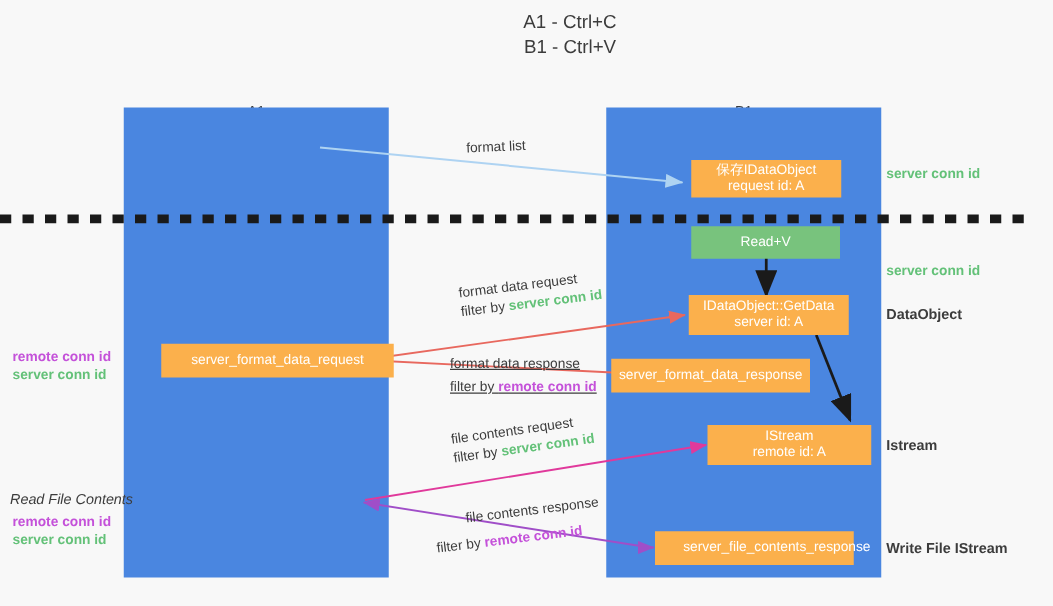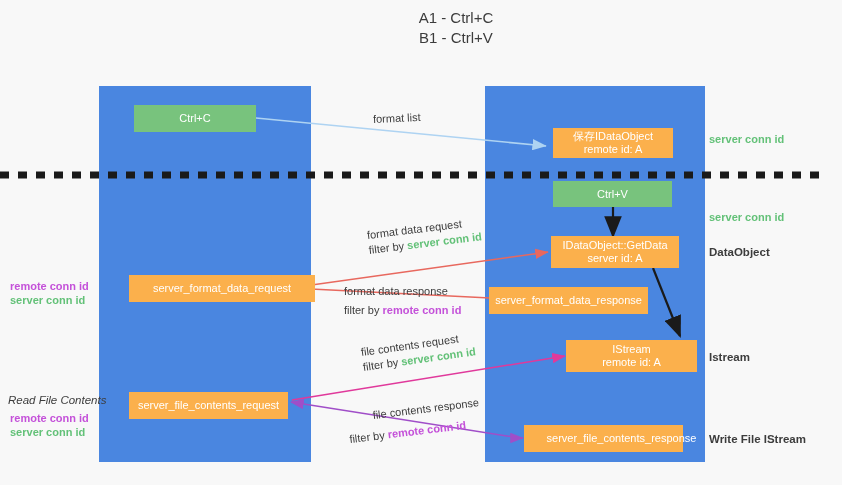--- a/index.html
+++ b/index.html
@@ -79,38 +79,36 @@
     <line x1="292" y1="400" x2="565" y2="356" stroke="#e0399b" stroke-width="1.5" marker-end="url(#ah-mag)"></line>
 
     <line x1="520" y1="438" x2="291" y2="402" stroke="#a04ec8" stroke-width="1.5" marker-end="url(#ah-pur)"></line>
     <line x1="520" y1="438" x2="523" y2="438" stroke="#a04ec8" stroke-width="1.5" marker-end="url(#ah-pur)"></line>
   </svg>
 
   <svg class="layer">
     <line x1="0" y1="175" x2="824" y2="175" stroke="#1a1a1a" stroke-width="7" stroke-dasharray="9 9"></line>
   </svg>
 
-  <div class="nodebox green" style="left:134px;top:105px;width:122px;height:27px;">Ctrl+C</div>
 
   <div class="nodebox orange" style="left:553px;top:128px;width:120px;height:30px;">保存IDataObject
-remote id: A</div>
+request id: A</div>
 
-  <div class="nodebox green" style="left:553px;top:181px;width:119px;height:26px;">Ctrl+V</div>
+  <div class="nodebox green" style="left:553px;top:181px;width:119px;height:26px;">Read+V</div>
 
   <div class="nodebox orange" style="left:551px;top:236px;width:128px;height:32px;">IDataObject::GetData
 server id: A</div>
 
   <div class="nodebox orange" style="left:129px;top:275px;width:186px;height:27px;">server_format_data_request</div>
 
   <div class="nodebox orange" style="left:489px;top:287px;width:159px;height:27px;">server_format_data_response</div>
 
   <div class="nodebox orange" style="left:566px;top:340px;width:131px;height:32px;">IStream
 remote id: A</div>
 
-  <div class="nodebox orange" style="left:129px;top:392px;width:159px;height:27px;">server_file_contents_request</div>
 
   <div class="nodebox orange" style="left:524px;top:425px;width:159px;height:27px;padding-left:36px;">server_file_contents_response</div>
 
   <div class="connid green-t" style="left:709px;top:132px;">server conn id</div>
   <div class="connid green-t" style="left:709px;top:210px;">server conn id</div>
   <div class="sidelabel" style="left:709px;top:245px;">DataObject</div>
   <div class="sidelabel" style="left:709px;top:350px;">Istream</div>
   <div class="sidelabel" style="left:709px;top:432px;">Write File IStream</div>
 
   <div class="connid purple-t" style="left:10px;top:279px;">remote conn id</div>
@@ -122,21 +120,21 @@
 
   <div class="arrlabel" style="left:373px;top:112px;transform:rotate(-2.5deg);transform-origin:left center;">format list</div>
 
   <div class="arrlabel" style="left:368px;top:228px;transform:rotate(-7deg);transform-origin:left center;">
     <div>format data request</div>
     <div>
       <span>filter by </span><b class="green-t">server conn id</b>
     </div>
   </div>
 
-  <div class="arrlabel" style="left:344px;top:284px;">
+  <div class="arrlabel" style="left:360px;top:284px;text-decoration:underline;">
     <div>format data response</div>
     <div style="margin-top:4px;">
       <span>filter by </span><b class="purple-t">remote conn id</b>
     </div>
   </div>
 
   <div class="arrlabel" style="left:362px;top:345px;transform:rotate(-8deg);transform-origin:left center;">
     <div>file contents request</div>
     <div>
       <span>filter by </span><b class="green-t">server conn id</b>

